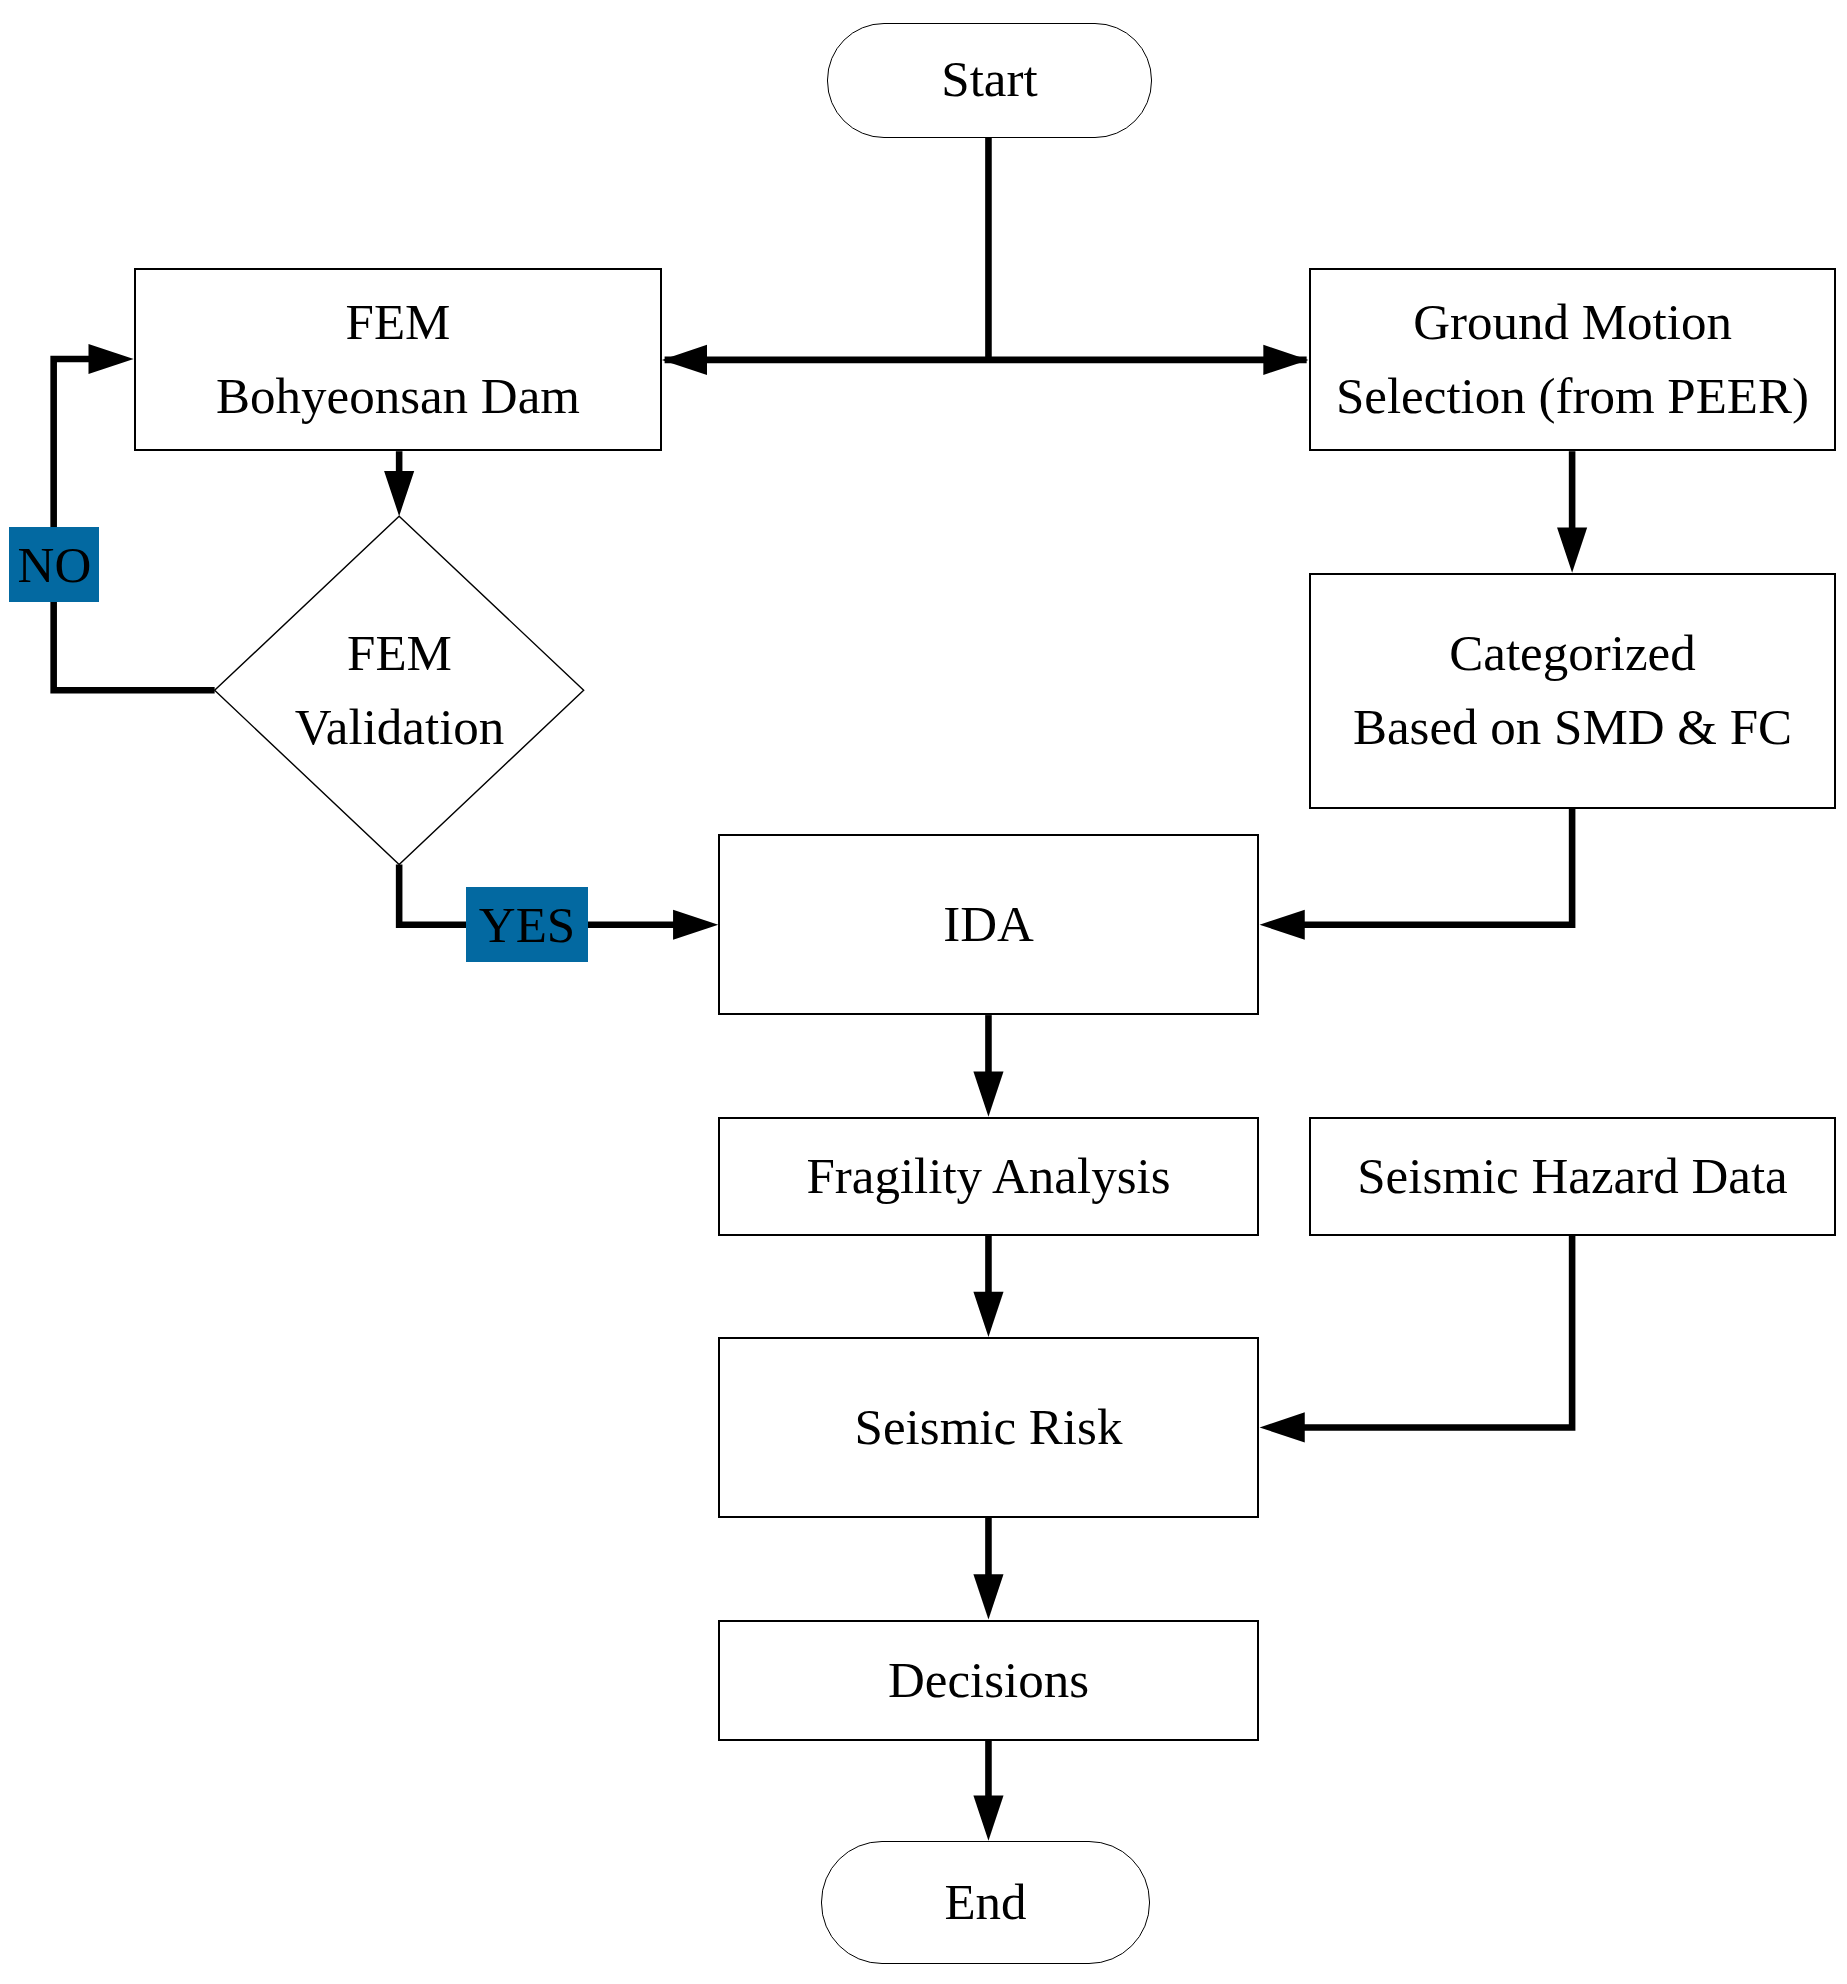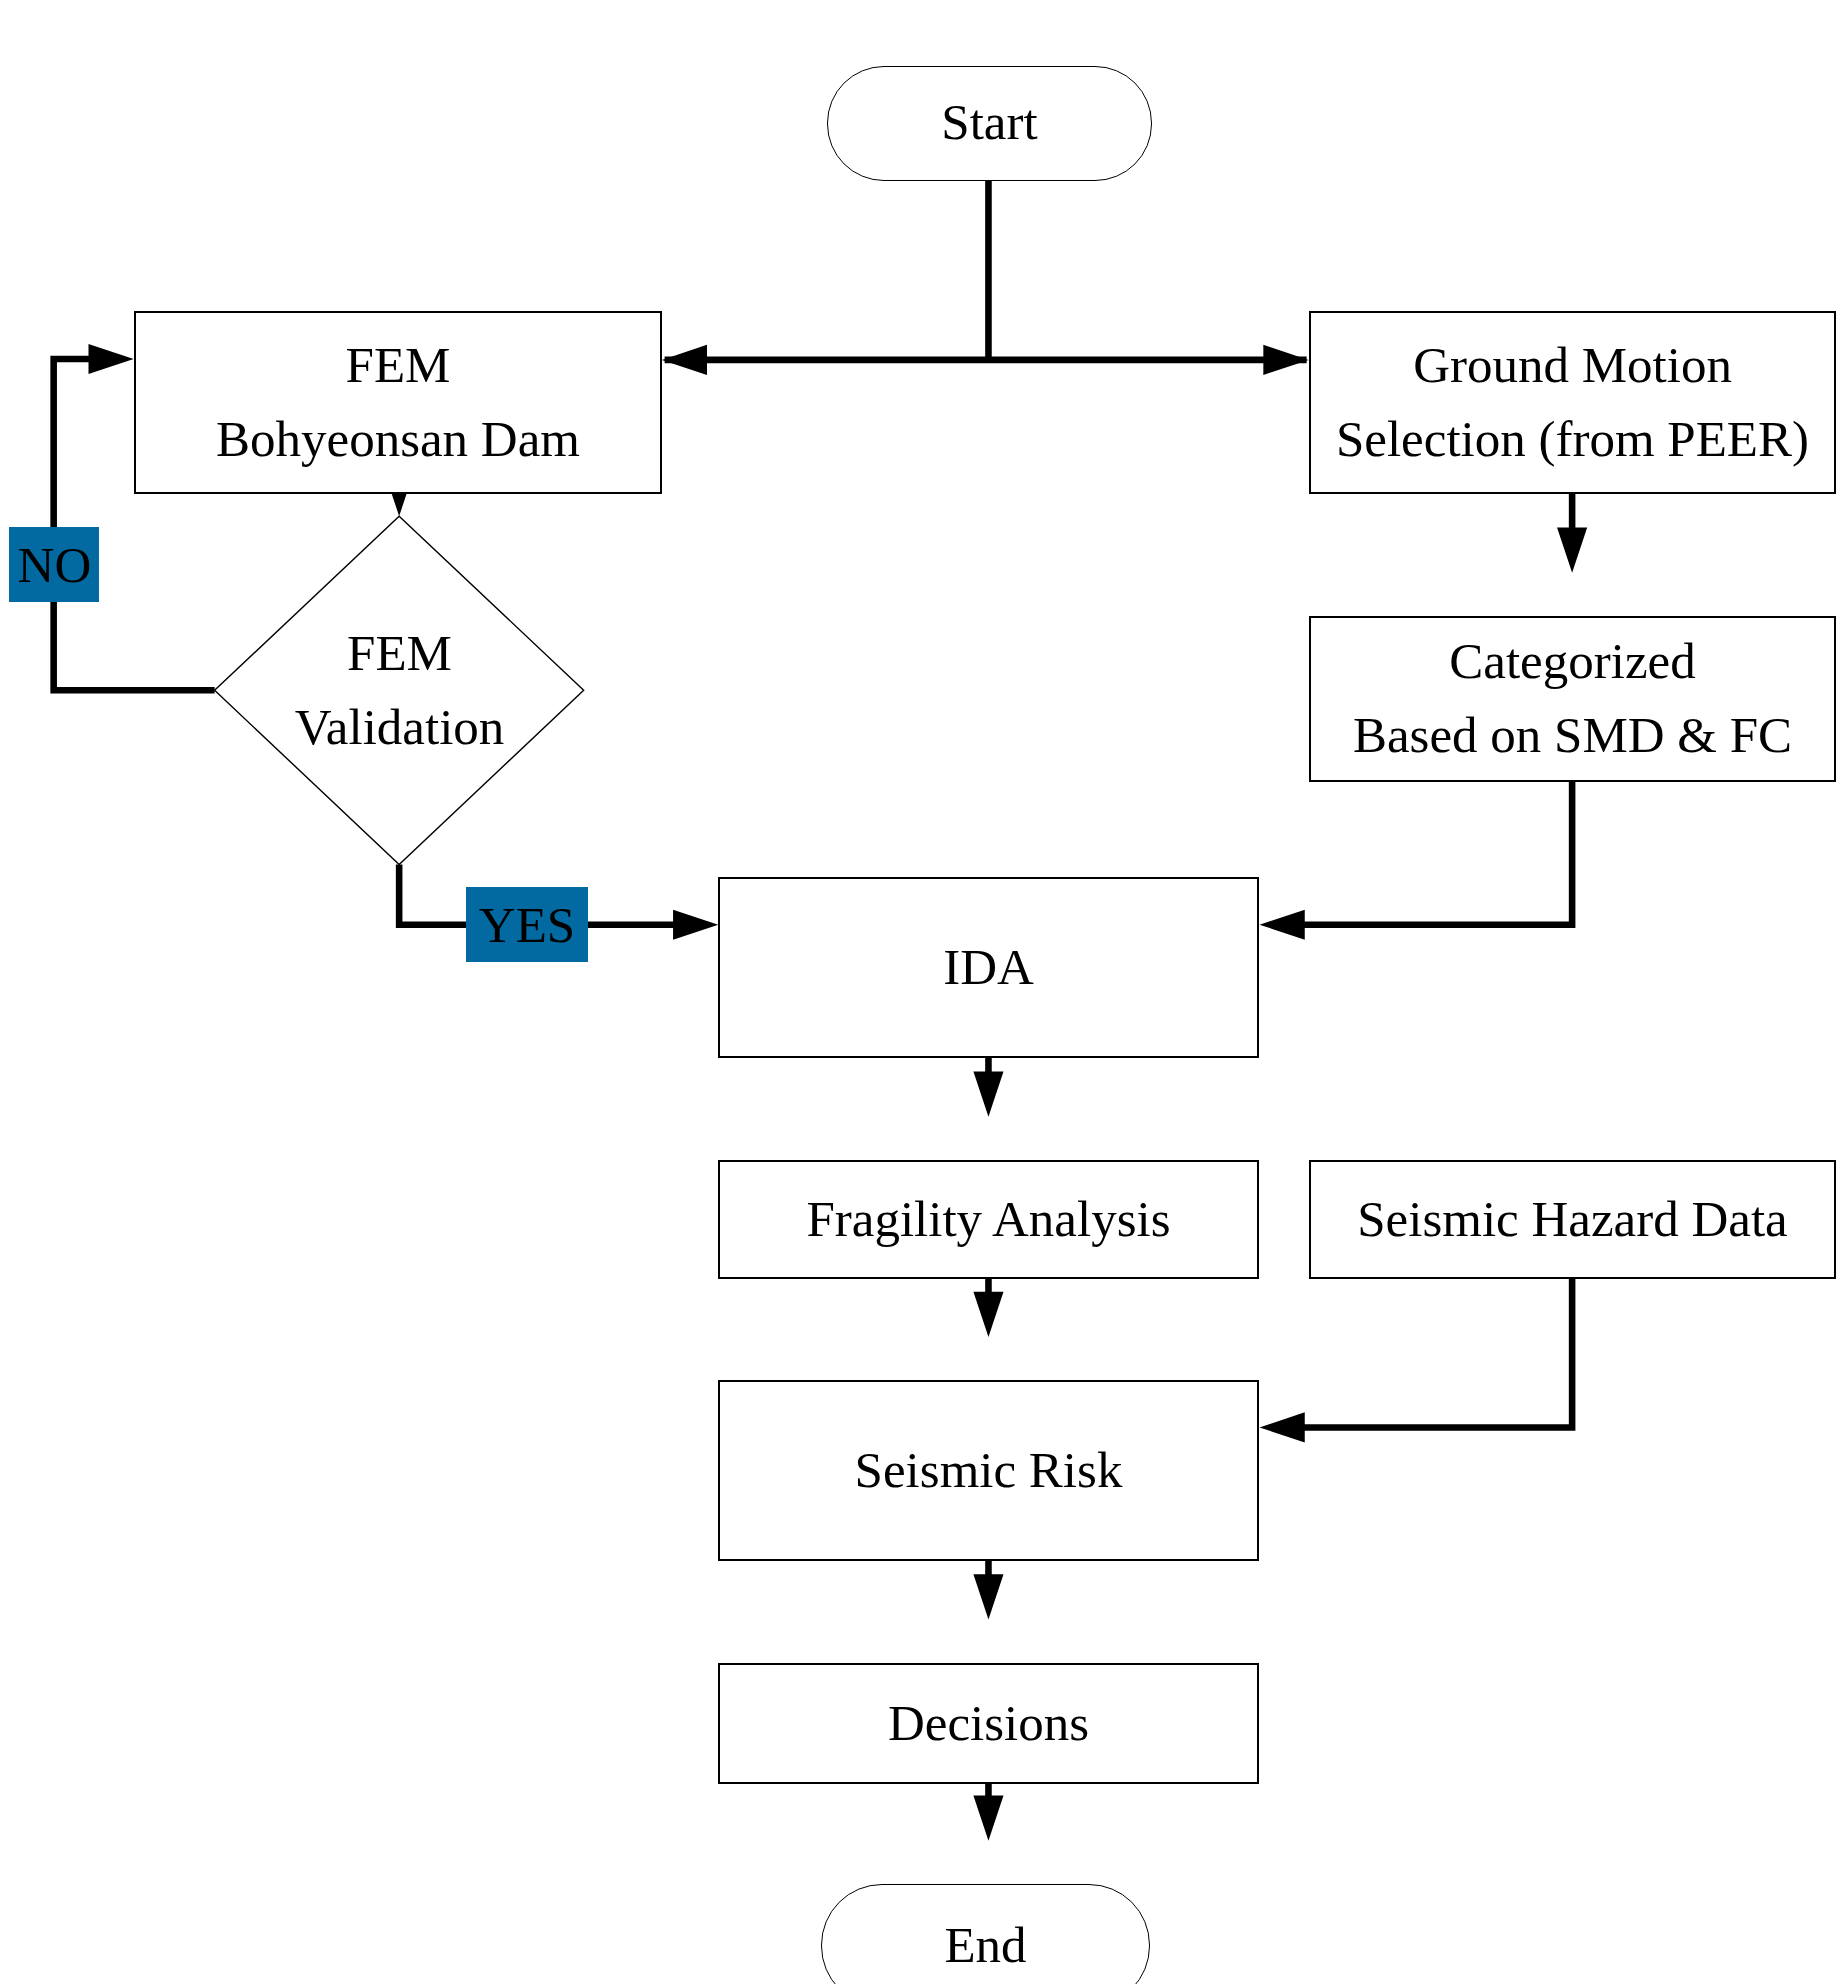--- a/index.html
+++ b/index.html
@@ -25,21 +25,20 @@
     position: absolute;
     box-sizing: border-box;
     background: #ffffff;
     display: flex;
     flex-direction: column;
     justify-content: center;
     align-items: center;
     font-size: 51px;
     line-height: 1.45;
     white-space: nowrap;
-    margin-top: 43px;
   }
   .process {
     border: 2.8px solid #000000;
   }
   .terminator {
     border: 1.9px solid #000000;
   }
   .decision-label {
     position: absolute;
     box-sizing: border-box;
@@ -59,21 +58,21 @@
     display: flex;
     justify-content: center;
     align-items: center;
     font-size: 51px;
     white-space: nowrap;
   }
   
   #n-start            { left: 827px;  top: 22.6px;   width: 325px; height: 115px; border-radius: 57px; }
   #n-fem-dam          { left: 134px;  top: 268px;  width: 528px; height: 183px; }
   #n-ground-motion    { left: 1309px; top: 268px;  width: 527px; height: 183px; }
-  #n-categorized      { left: 1309px; top: 573px;  width: 527px; height: 166px; }
+  #n-categorized      { left: 1309px; top: 573px;  width: 527px; height: 236px; }
   #n-ida              { left: 718px;  top: 834px;  width: 541px; height: 181px; }
   #n-fragility        { left: 718px;  top: 1117px; width: 541px; height: 119px; }
   #n-seismic-hazard   { left: 1309px; top: 1117px; width: 527px; height: 119px; }
   #n-risk-assessment  { left: 718px;  top: 1337px; width: 541px; height: 181px; gap: 44px; }
   #n-decisions        { left: 718px;  top: 1620px; width: 541px; height: 121px; }
   #n-end              { left: 821px;  top: 1841px; width: 329px; height: 123px; border-radius: 61px; }
   #n-validation-label { left: 230px;  top: 603px;  width: 339px; height: 175px; }
   #lbl-no             { left: 9.4px;   top: 527px;  width: 90px;  height: 75px; }
   #lbl-yes            { left: 466px;  top: 887px;  width: 122px; height: 75px; }
 </style>

